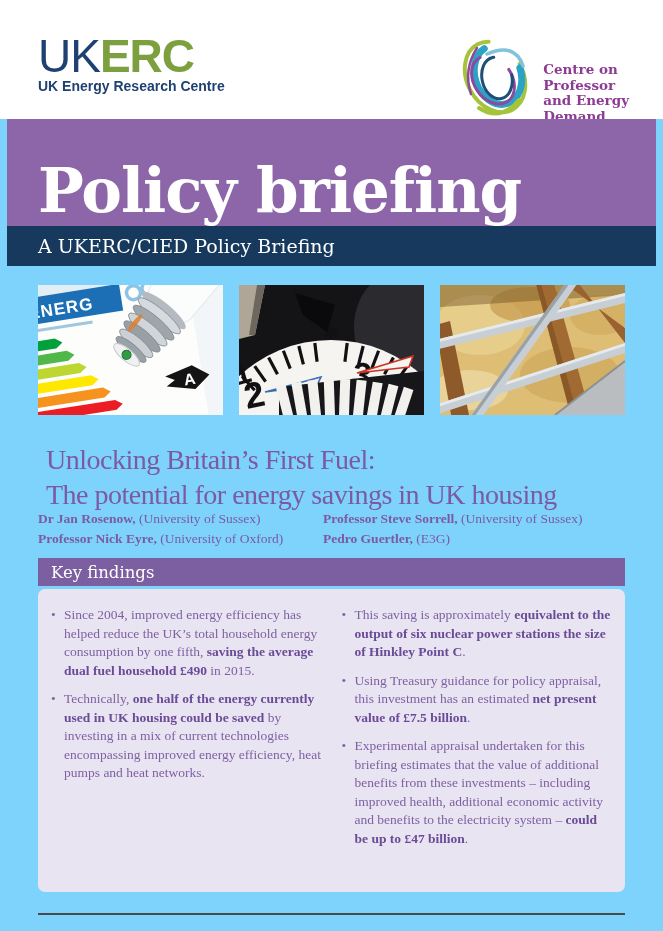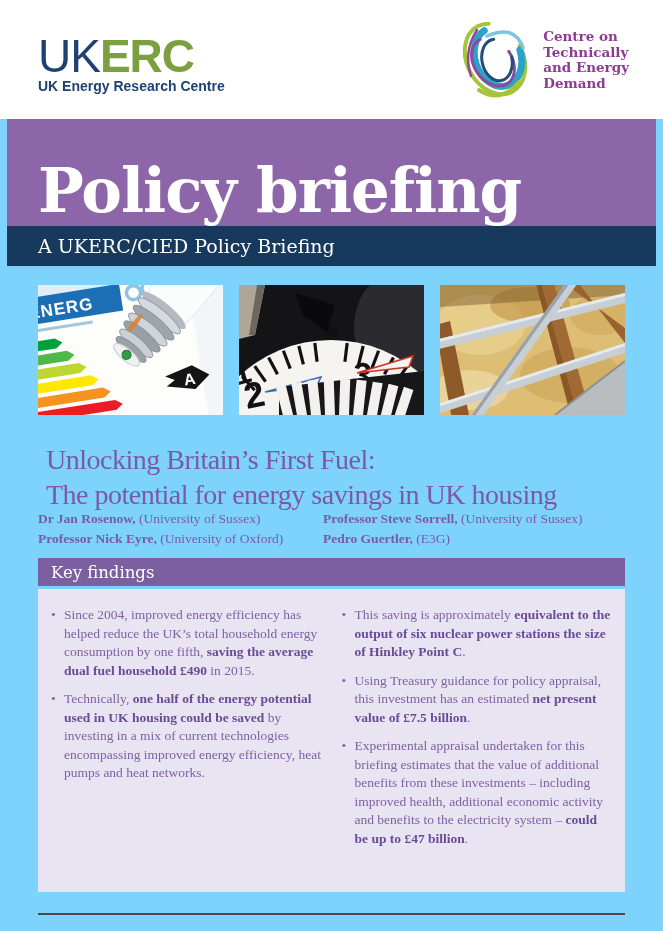--- a/index.html
+++ b/index.html
@@ -12,21 +12,21 @@
         font-family:"Liberation Serif",serif;}
 
   
   .hdr{position:absolute;top:0;left:0;width:663px;height:119px;background:#fff;}
   .ukerc{position:absolute;left:38px;top:34px;}
   .ukerc-word{font-family:"Liberation Sans",sans-serif;font-size:46px;line-height:44px;letter-spacing:-1px;}
   .ukerc-word .uk{color:var(--ukerc-navy);font-weight:400;}
   .ukerc-word .erc{color:var(--ukerc-green);font-weight:700;}
   .ukerc-sub{font-family:"Liberation Sans",sans-serif;font-weight:700;font-size:14px;
              color:var(--ukerc-navy);letter-spacing:0;}
-  .cied{position:absolute;right:34px;top:14px;display:flex;align-items:center;gap:8px;}
+  .cied{position:absolute;right:34px;top:32px;display:flex;align-items:flex-end;gap:8px;}
   .cied-text{font-family:"DejaVu Serif",serif;font-weight:700;font-size:13.5px;line-height:15.5px;
              color:var(--cied-purple);}
 
   
   .banner{position:absolute;top:119px;left:7px;right:7px;height:107px;background:var(--banner-purple);
           display:flex;align-items:flex-end;}
   .banner span{font-family:"DejaVu Serif",serif;font-weight:700;font-size:61px;color:#fff;
                margin-left:31px;letter-spacing:-1px;white-space:nowrap;}
 
   
@@ -48,21 +48,21 @@
   .authors{position:absolute;top:509px;left:38px;right:0;display:grid;
            grid-template-columns:285px auto;font-size:13.5px;line-height:20px;color:var(--title-purple);}
   .author{white-space:nowrap;}
   .author .b{font-weight:700;}
 
   
   .kf-bar{position:absolute;top:558px;left:38px;width:587px;height:28px;background:var(--key-findings-bar);
           box-sizing:border-box;display:flex;align-items:center;padding-left:13px;}
   .kf-bar span{font-family:"DejaVu Serif",serif;font-size:16.5px;color:#fff;}
   .kf-box{position:absolute;top:589px;left:38px;width:587px;height:303px;background:var(--key-findings-bg);
-          box-sizing:border-box;display:flex;gap:18px;padding:17px 12px 0 12px;overflow:hidden;}
+          box-sizing:border-box;display:flex;gap:18px;padding:17px 12px 0 12px;overflow:hidden;border-radius:7px;}
   .kf-col{list-style:none;margin:0;padding:0;width:50%;font-size:13.5px;line-height:18.5px;
           color:var(--body-text);}
   .kf-col li{position:relative;padding-left:14px;margin-bottom:10px;}
   .kf-col li::before{content:"\2022";position:absolute;left:1px;top:0;color:var(--body-text);}
   .kf-col .b{font-weight:700;color:var(--body-bold);}
 
   .footer-line{position:absolute;top:913px;left:38px;width:587px;height:0;border-top:2px solid #4a4a4a;}
 </style>
 </head>
 <body>
@@ -81,21 +81,21 @@
           <ellipse cx="41" cy="43" rx="23" ry="30" stroke="#2BA3C6" stroke-width="7" stroke-dasharray="120 75" transform="rotate(-18 41 43)"></ellipse>
           <ellipse cx="36" cy="48" rx="19" ry="26" stroke="#8C4A9E" stroke-width="3" stroke-dasharray="108 68" transform="rotate(-34 36 48)"></ellipse>
           <ellipse cx="40" cy="46" rx="15" ry="21" stroke="#1F4E79" stroke-width="3" stroke-dasharray="86 56" transform="rotate(-12 40 46)"></ellipse>
           <path d="M22 76 Q44 90 62 68" stroke="#A6C43B" stroke-width="4"></path>
           <path d="M20 16 Q6 38 14 62" stroke="#8C4A9E" stroke-width="2.5"></path>
           <path d="M30 22 Q58 10 66 34" stroke="#7FC3DC" stroke-width="3.5"></path>
         </g>
       </svg>
       <div class="cied-text">
         <div>Centre on</div>
-        <div>Technically</div>
+        <div>Professor</div>
         <div>and Energy</div>
         <div>Demand</div>
       </div>
     </div>
   </div>
 
   <div class="banner">
     <span>Policy briefing</span>
   </div>
 
@@ -231,21 +231,21 @@
       <div class="author"><span class="b">Pedro Guertler,</span><span> (E3G)</span></div>
     </div>
   </div>
 
   <div class="kf-bar">
     <span>Key findings</span>
   </div>
   <div class="kf-box">
     <ul class="kf-col">
         <li><span>Since 2004, improved energy efficiency has helped reduce the UK’s total household energy consumption by one fifth, </span><span class="b">saving the average dual fuel household £490</span><span> in 2015.</span></li>
-        <li><span>Technically, </span><span class="b">one half of the energy potential used in UK housing could be saved</span><span> by investing in a mix of current technologies encompassing improved energy efficiency, heat pumps and heat networks.</span></li>
+        <li><span>Technically, </span><span class="b">one half of the energy currently used in UK housing could be saved</span><span> by investing in a mix of current technologies encompassing improved energy efficiency, heat pumps and heat networks.</span></li>
       </ul>
     <ul class="kf-col">
         <li><span>This saving is approximately </span><span class="b">equivalent to the output of six nuclear power stations the size of Hinkley Point C</span><span>.</span></li>
         <li><span>Using Treasury guidance for policy appraisal, this investment has an estimated </span><span class="b">net present value of £7.5 billion</span><span>.</span></li>
         <li><span>Experimental appraisal undertaken for this briefing estimates that the value of additional benefits from these investments – including improved health, additional economic activity and benefits to the electricity system – </span><span class="b">could be up to £47 billion</span><span>.</span></li>
       </ul>
   </div>
 
   <div class="footer-line"></div>
 </div>

